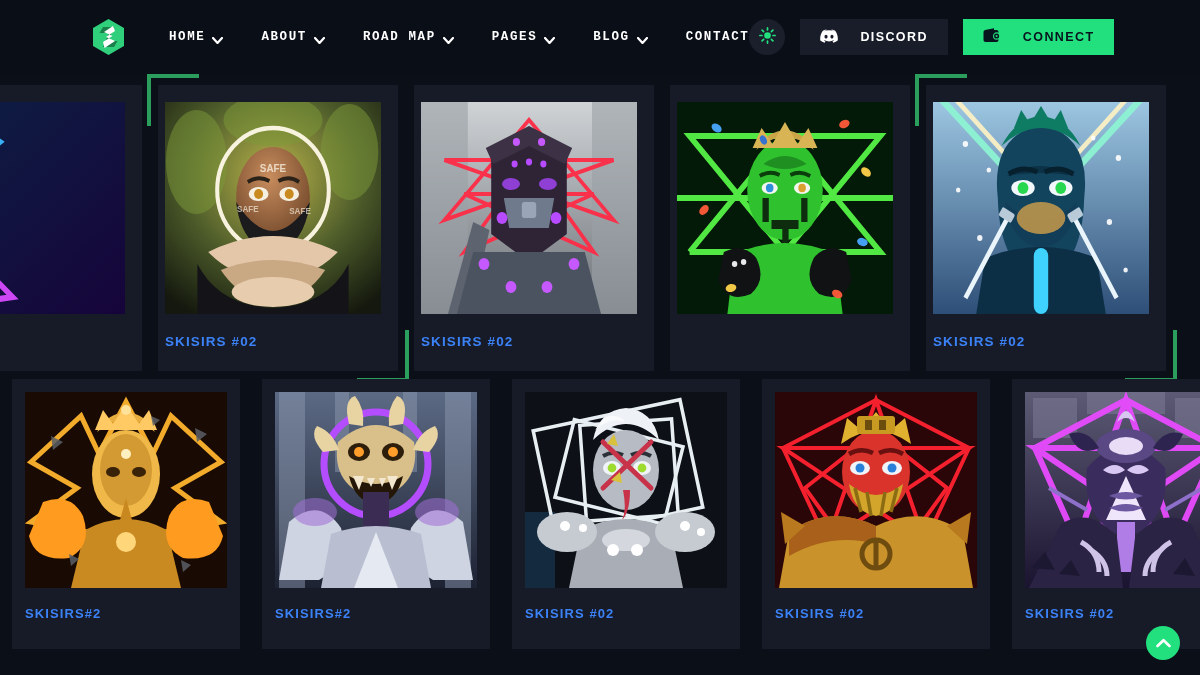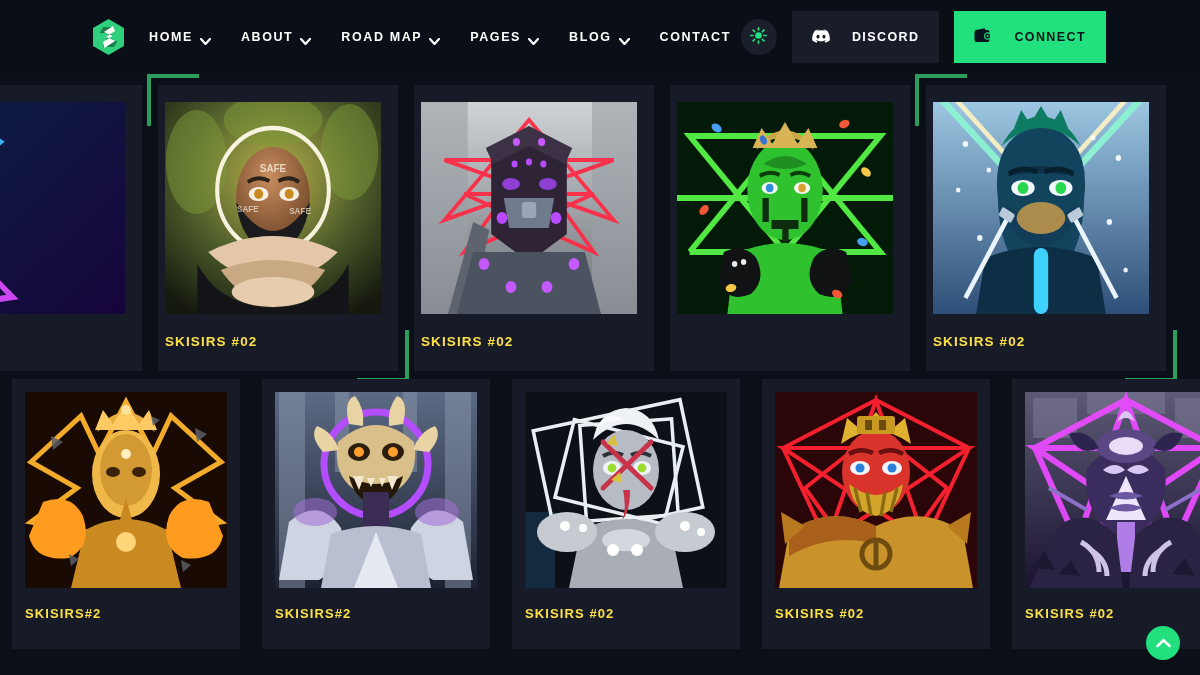--- a/index.html
+++ b/index.html
@@ -21,22 +21,23 @@
     z-index:30;
   }
   .brand { display:flex; align-items:center; gap:11px; flex:0 0 auto; }
   .brand-mark { width:33px; height:36px; display:block; }
   .brand-name {
     color:#ffffff; font-size:25px; font-weight:bold;
     letter-spacing:0.5px;
   }
 
   .nav {
-    display:flex; align-items:center; gap:30px;
-    margin-left:24px;
+    display:flex; align-items:center; gap:38px;
+    margin-left:44px;
+    font-family:Liberation Mono, monospace;
   }
   .nav-item {
     display:flex; align-items:center; gap:7px;
     color:#ffffff; font-size:12.5px; font-weight:bold;
     letter-spacing:1.6px; text-transform:uppercase;
     cursor:pointer; white-space:nowrap;
   }
   .caret { width:11px; height:7px; display:block; }
 
   .header-right {
@@ -44,21 +45,21 @@
     display:flex; align-items:center; gap:15px;
   }
   .theme-toggle {
     width:36px; height:36px; border-radius:50%;
     background:#1b1f2b;
     display:flex; align-items:center; justify-content:center;
     cursor:pointer;
   }
   .btn {
     display:flex; align-items:center; gap:22px;
-    height:52px; padding:16px 20px;
+    height:36px; padding:16px 20px;
     font-size:12.5px; font-weight:bold; letter-spacing:1.4px;
     text-transform:uppercase; cursor:pointer;
     border:none;
   }
   .btn-discord { background:#191d29; color:#ffffff; }
   .btn-connect { background:#22e07e; color:#07131d; }
 
   
   .gallery {
     position:relative;
@@ -81,21 +82,21 @@
   .card-bot { width:228px; padding:13px 13px 8px 13px; }
 
   .card-thumb {
     width:100%;
     height:212px;
     position:relative;
     overflow:hidden;
   }
   .card-bot .card-thumb { height:196px; }
   .card-title {
-    color:#fde047;
+    color:#3b82f6;
     font-size:13.5px; font-weight:bold;
     letter-spacing:1.1px; text-transform:uppercase;
     padding:20px 0 22px 0;
     white-space:nowrap;
   }
   .card-bot .card-title { padding:18px 0 20px 0; font-size:13px; }
 
   
   .card.active::before,
   .card.active::after {

